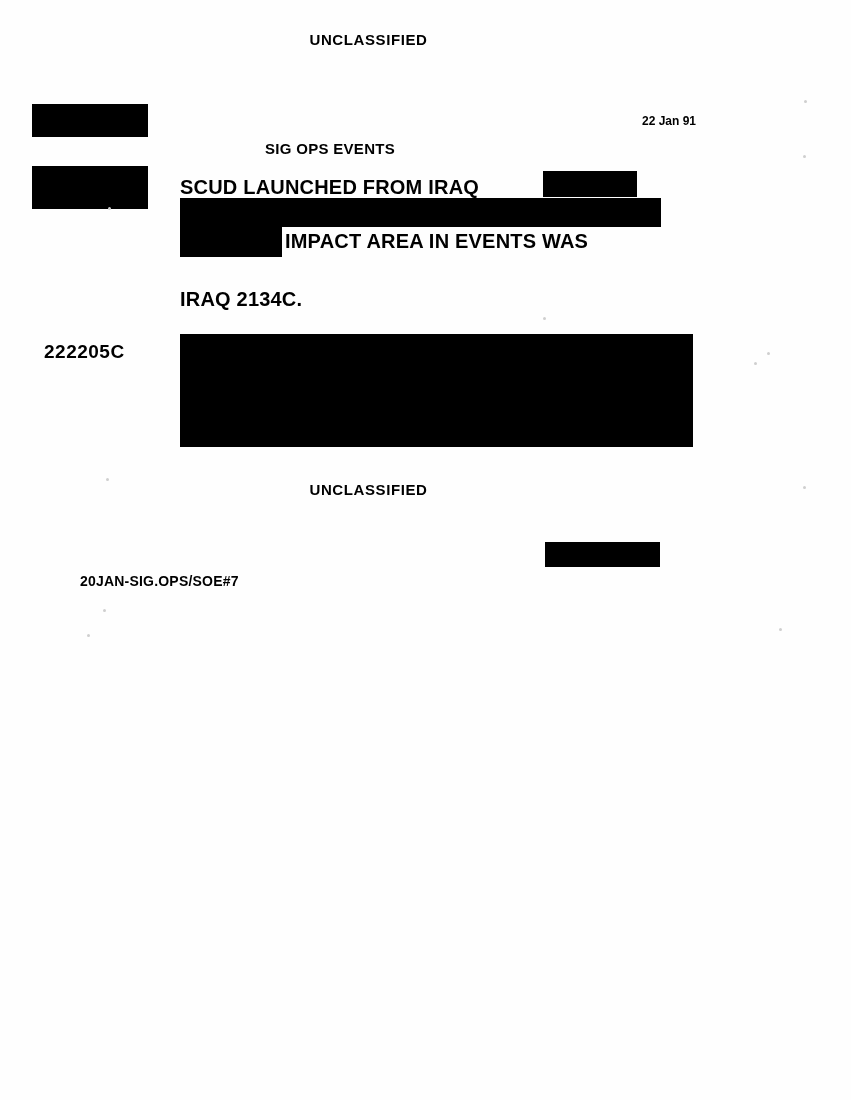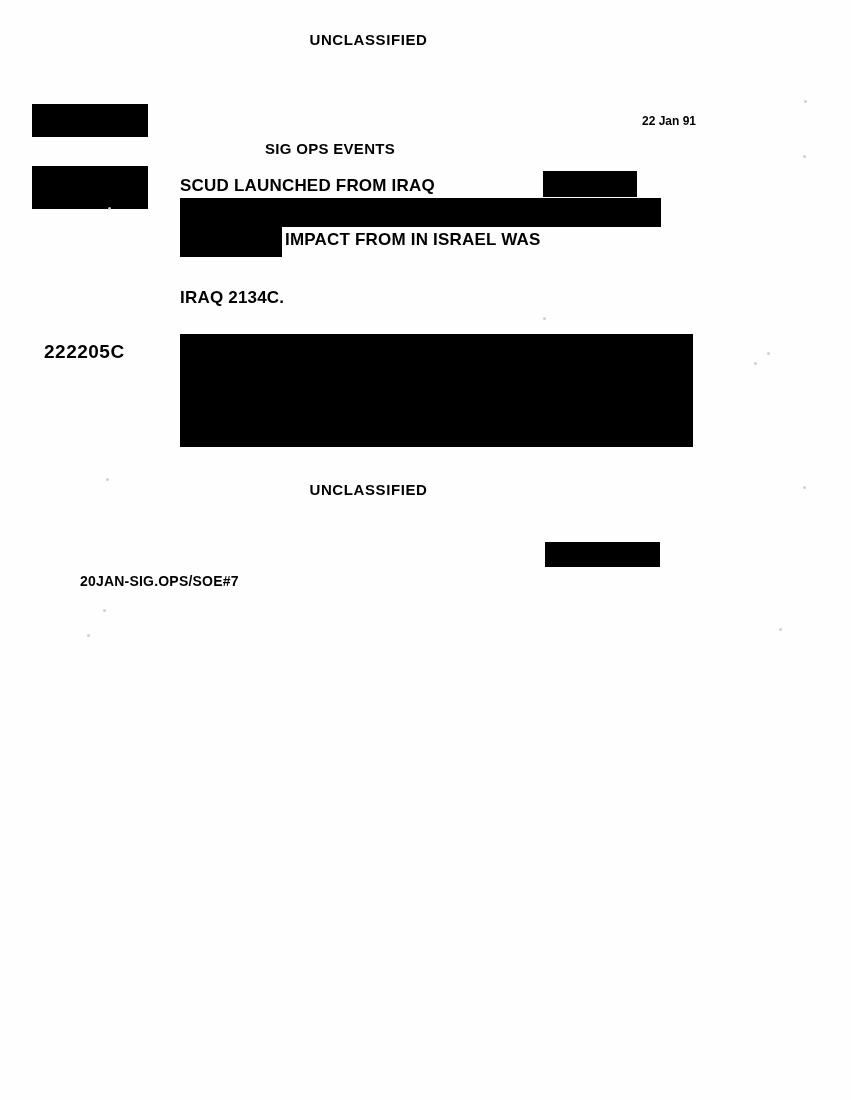--- a/index.html
+++ b/index.html
@@ -46,21 +46,21 @@
 
   .doc-title {
     left: 265px;
     top: 140px;
     font-size: 15px;
     font-weight: bold;
     letter-spacing: 0.3px;
   }
 
   .body-line {
-    font-size: 17px;
+    font-size: 20px;
     font-weight: bold;
     letter-spacing: 0.2px;
     white-space: nowrap;
   }
   #body-line-1 { left: 180px; top: 176px; }
   #body-line-2 { left: 285px; top: 230px; }
   #body-line-3 { left: 180px; top: 260px; }
   #body-line-4 { left: 180px; top: 288px; }
 
   .time-stamp {
@@ -102,21 +102,21 @@
 <div class="page">
 
   <div class="abs classification" id="classification-top">UNCLASSIFIED</div>
 
   <div class="abs date-line">22 Jan 91</div>
 
   <div class="abs doc-title">SIG OPS EVENTS</div>
 
   <div class="abs body-line" id="body-line-1">SCUD LAUNCHED FROM IRAQ</div>
 
-  <div class="abs body-line" id="body-line-2">IMPACT FROM IN ISRAEL WAS</div>
+  <div class="abs body-line" id="body-line-2">IMPACT AREA IN EVENTS WAS</div>
 
 
   <div class="abs body-line" id="body-line-4">IRAQ 2134C.</div>
 
   <div class="abs time-stamp">222205C</div>
 
   <div class="abs classification" id="classification-bottom">UNCLASSIFIED</div>
 
 
   <div class="abs file-ref">20JAN-SIG.OPS/SOE#7</div>

